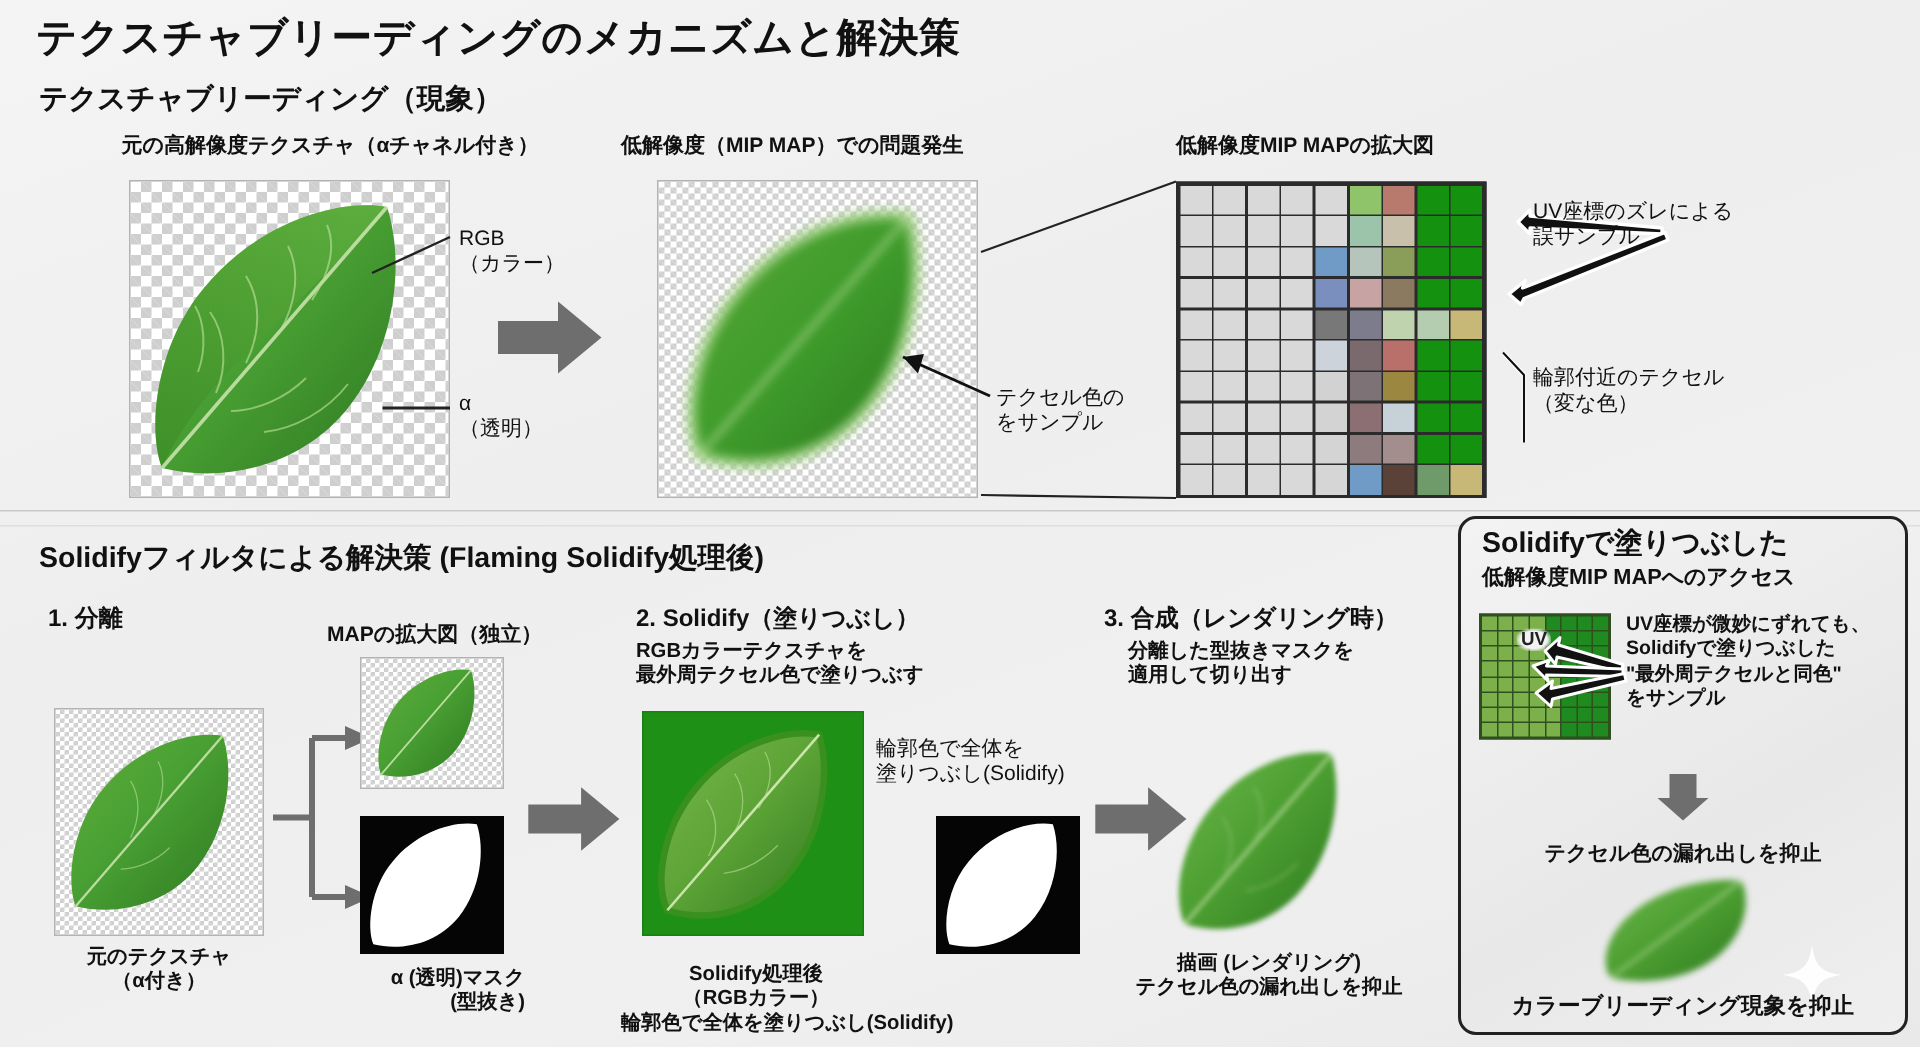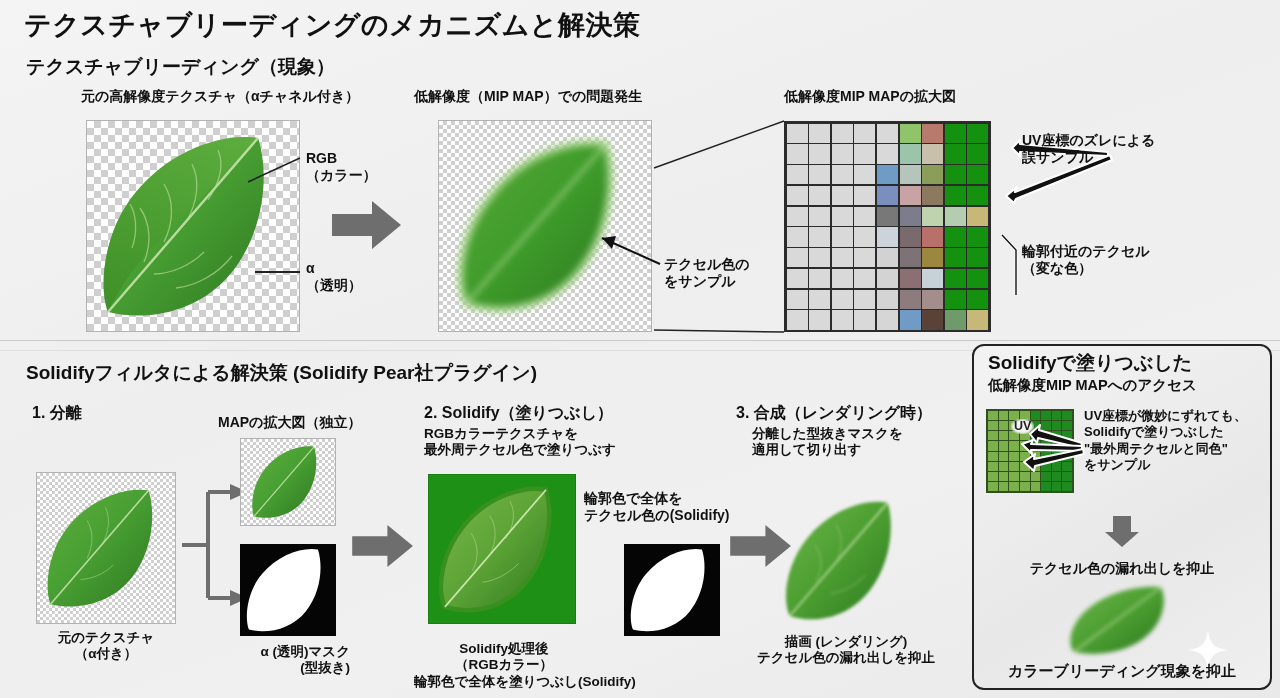--- a/index.html
+++ b/index.html
@@ -11,21 +11,21 @@
     background:linear-gradient(160deg,#f4f4f4 0%,#eeeeee 40%,#f0f0f0 70%,#e9e9e9 100%);
   }
   .abs{ position:absolute; }
   .t{ white-space:pre; line-height:1.18; }
 
   
   #main-title{ left:24px; top:10px; font-size:27px; font-weight:bold; letter-spacing:.5px; }
   .sec-head{ font-size:19px; font-weight:bold; }
   .sub-head{ font-size:14px; font-weight:bold; }
   .cap{ font-size:13.5px; font-weight:bold; text-align:center; }
-  .note{ font-size:14px; font-weight:bold; }
+  .note{ font-size:14px; font-weight:normal; }
   .step-title{ font-size:16px; font-weight:bold; }
   .step-body{ font-size:13.5px; font-weight:bold; }
 
   .divider{ left:0; width:1280px; height:1px; background:#c9c9c9; }
 
   
   .checker{
     background-image:
       linear-gradient(45deg,#cfcfcf 25%,transparent 25%,transparent 75%,#cfcfcf 75%),
       linear-gradient(45deg,#cfcfcf 25%,transparent 25%,transparent 75%,#cfcfcf 75%);
@@ -260,21 +260,21 @@
 <div class="abs t note" style="left:664px;top:256px;">テクセル色の
 をサンプル</div>
 <div class="abs t note" style="left:1022px;top:132px;">UV座標のズレによる
 誤サンプル</div>
 <div class="abs t note" style="left:1022px;top:243px;">輪郭付近のテクセル
 （変な色）</div>
 
 <div class="abs divider" style="top:340px;"></div>
 <div class="abs divider" style="top:350px;background:#dedede;"></div>
 
-<div class="abs t sec-head" style="left:26px;top:362px;">Solidifyフィルタによる解決策 (Solidify Pear社プラグイン)</div>
+<div class="abs t sec-head" style="left:26px;top:362px;">Solidifyフィルタによる解決策 (Flaming Solidify処理後)</div>
 
 <div class="abs t step-title" style="left:32px;top:404px;">1. 分離</div>
 
 <div class="abs checker xs" style="left:36px;top:472px;width:140px;height:152px;"></div>
 <div class="leafwrap" style="left:40px;top:476px;width:132px;height:144px;">
   <svg viewBox="0 0 202 200">
     <path d="M16 186 C6 160 12 104 44 66 C78 24 132 6 166 12 C178 48 172 106 140 146 C108 186 56 196 16 186 Z" fill="url(#lg1)"></path>
     <path d="M16 186 L166 12" stroke="#cfe6b2" stroke-width="2.4" fill="none" opacity=".85"></path>
     <g stroke="#b9dd98" stroke-width="1.3" fill="none" opacity=".6">
       <path d="M72 116 C82 96 82 74 72 58"></path>
@@ -337,21 +337,21 @@
     <path d="M22 180 L162 18" stroke="#d6ecb9" stroke-width="2.4" fill="none" opacity=".9"></path>
     <g stroke="#bcdd9a" stroke-width="1.2" fill="none" opacity=".6">
       <path d="M60 130 C70 112 68 92 58 78"></path>
         <path d="M84 108 C94 90 94 68 84 54"></path>
       <path d="M106 86 C118 68 120 48 112 34"></path>
         <path d="M74 146 C92 144 110 134 124 120"></path>
     </g>
   </svg>
 </div>
 <div class="abs t note" style="left:584px;top:490px;">輪郭色で全体を
-テクセル色の(Solidify)</div>
+塗りつぶし(Solidify)</div>
 <div class="abs t cap" style="left:414px;top:641px;width:180px;line-height:1.22;">Solidify処理後
 （RGBカラー）
 輪郭色で全体を塗りつぶし(Solidify)</div>
 
 <div class="abs" style="left:624px;top:544px;width:96px;height:92px;background:#050505;">
   <svg viewBox="0 0 202 200" style="display:block;width:100%;height:100%;">
     <path d="M16 186 C6 160 12 104 44 66 C78 24 132 6 166 12 C178 48 172 106 140 146 C108 186 56 196 16 186 Z" fill="#ffffff"></path>
   </svg>
 </div>
 

